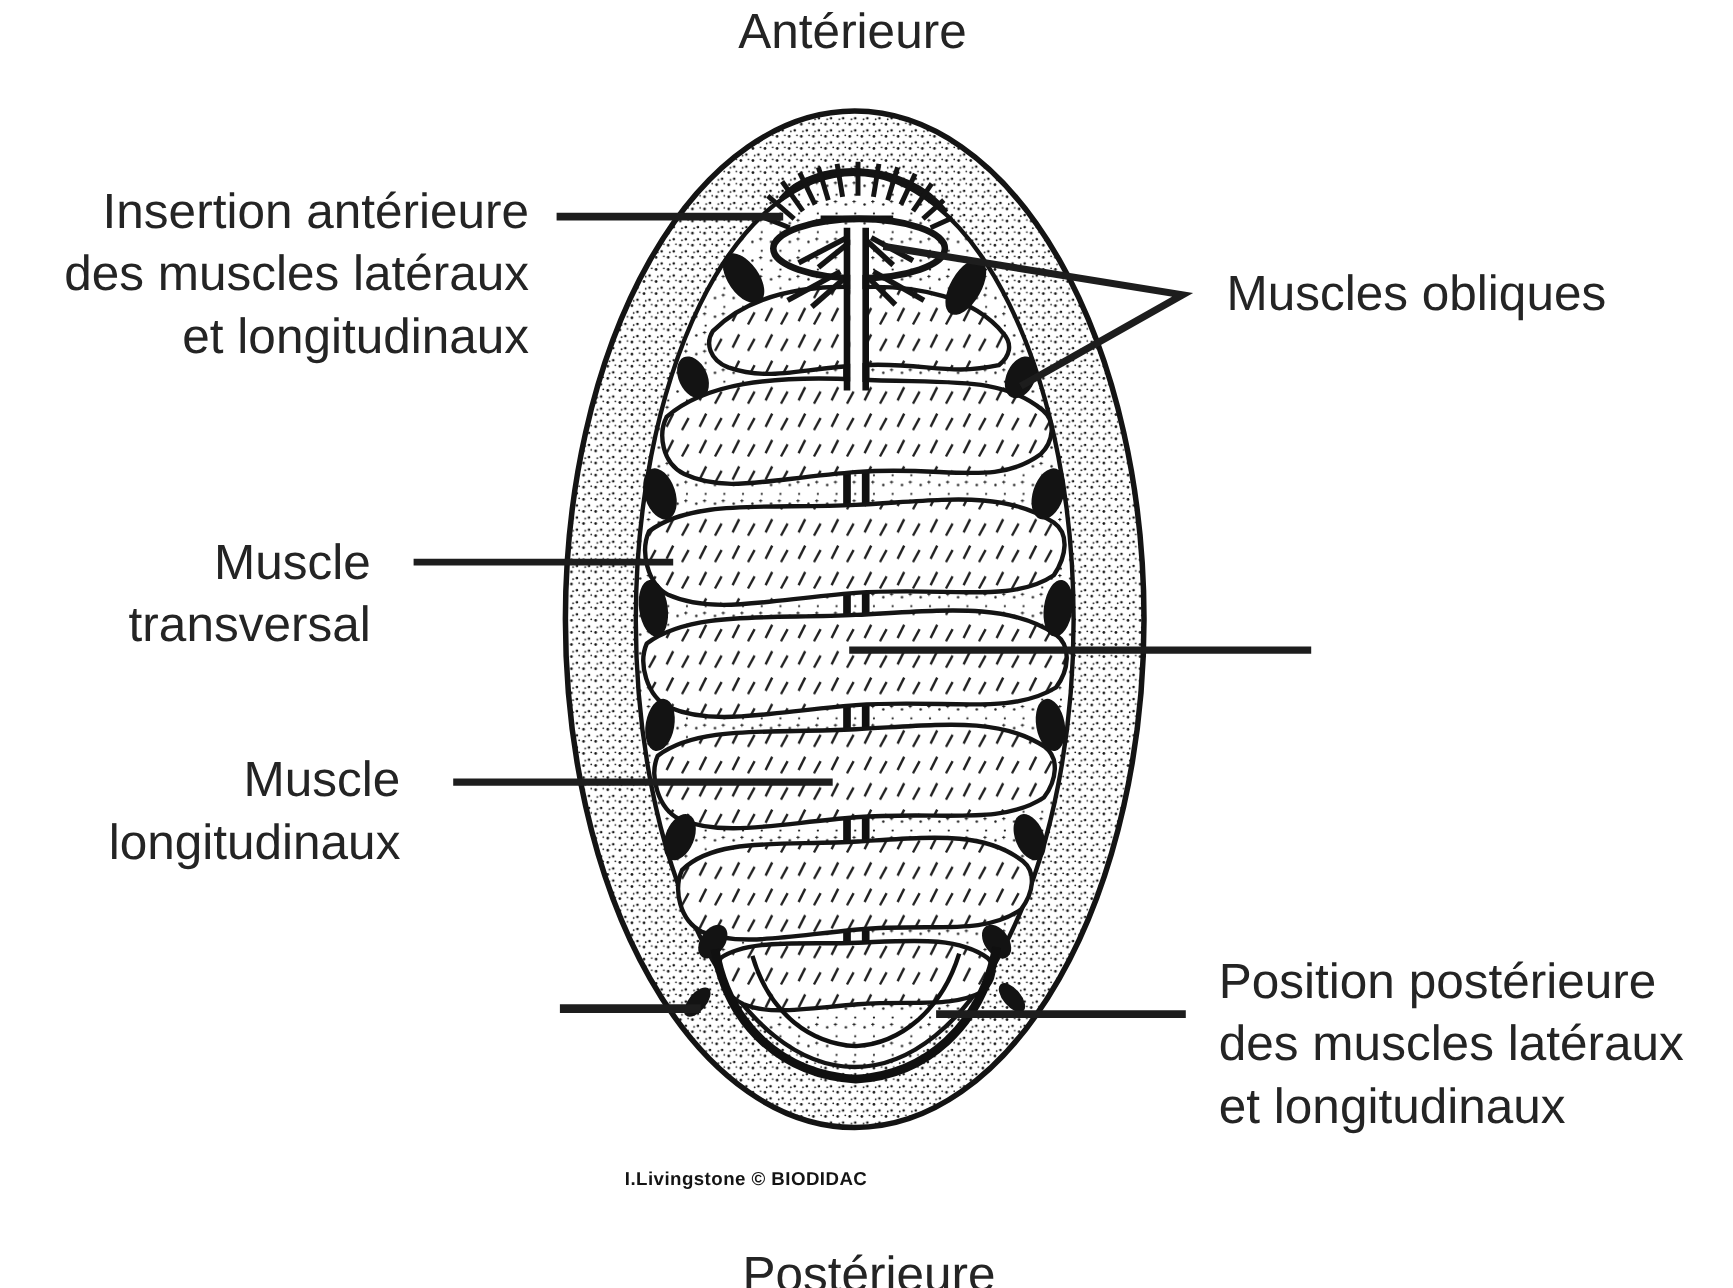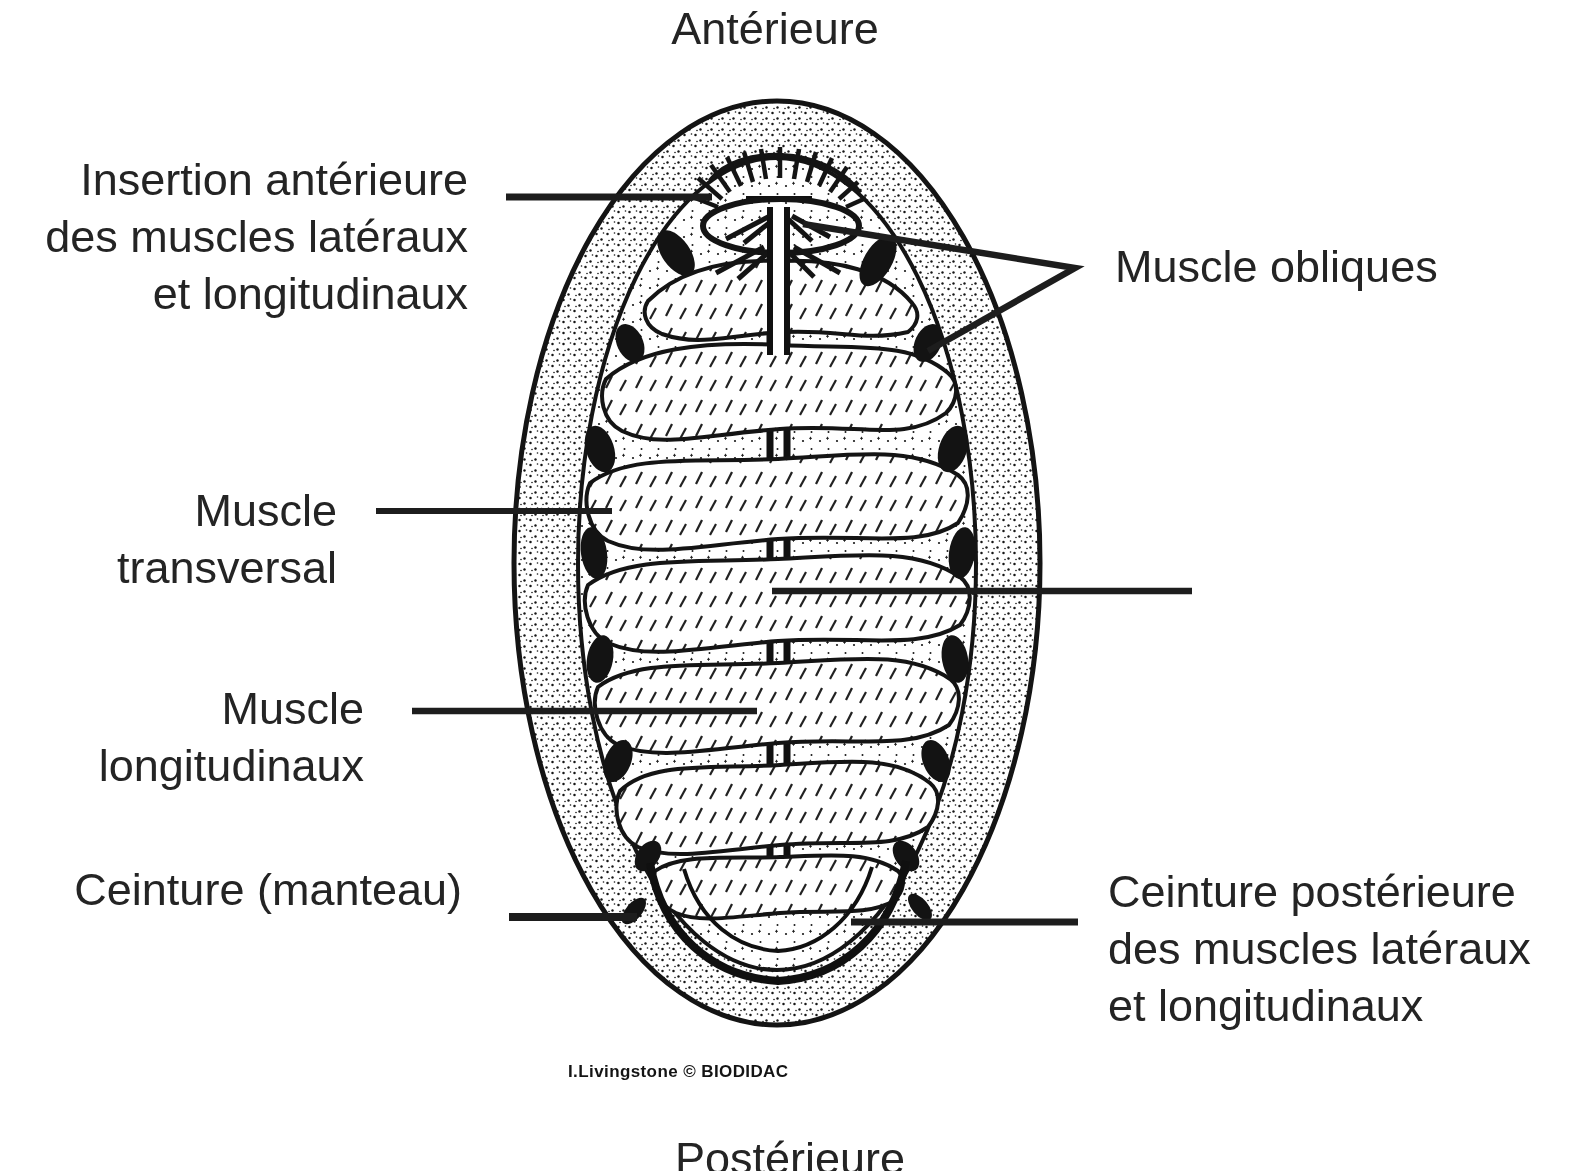--- a/index.html
+++ b/index.html
@@ -135,45 +135,44 @@
       <line x1="376" y1="500" x2="612" y2="500" stroke-width="6"></line>
       <line x1="772" y1="580" x2="1192" y2="580" stroke-width="6.5"></line>
       <line x1="412" y1="700" x2="757" y2="700" stroke-width="6.5"></line>
       <line x1="509" y1="906" x2="637" y2="906" stroke-width="8"></line>
       <line x1="851" y1="911" x2="1078" y2="911" stroke-width="7"></line>
     </g>
   </svg>
 
   <div class="lbl c" style="left:0;top:-11px;width:1550px;">Antérieure</div>
 
-  <div class="lbl r" style="left:0;top:140px;width:468px;">
+  <div class="lbl r" style="left:0;top:152px;width:468px;padding-left:13px;">
     <span class="ln">Insertion antérieure</span>
     <span class="ln">des muscles latéraux</span>
     <span class="ln">et longitudinaux</span>
   </div>
 
-  <div class="lbl" style="left:1115px;top:227px;">Muscle obliques</div>
+  <div class="lbl" style="left:1115px;top:227px;">Muscles obliques</div>
 
   <div class="lbl r" style="left:0;top:471px;width:337px;">
     <span class="ln">Muscle</span>
     <span class="ln">transversal</span>
   </div>
 
   <div class="lbl" style="left:1215px;top:544px;">
   </div>
 
   <div class="lbl r" style="left:0;top:669px;width:364px;">
     <span class="ln">Muscle</span>
     <span class="ln">longitudinaux</span>
   </div>
 
-  <div class="lbl r" style="left:0;top:850px;width:462px;">Ceinture (manteau)</div>
 
   <div class="lbl" style="left:1108px;top:852px;">
-    <span class="ln">Ceinture postérieure</span>
+    <span class="ln">Position postérieure</span>
     <span class="ln">des muscles latéraux</span>
     <span class="ln">et longitudinaux</span>
   </div>
 
   <div class="lbl c" style="left:15px;top:1119px;width:1550px;">Postérieure</div>
 
   <div class="credit" style="left:568px;top:1051px;">I.Livingstone © BIODIDAC</div>
 
 </div>
 

